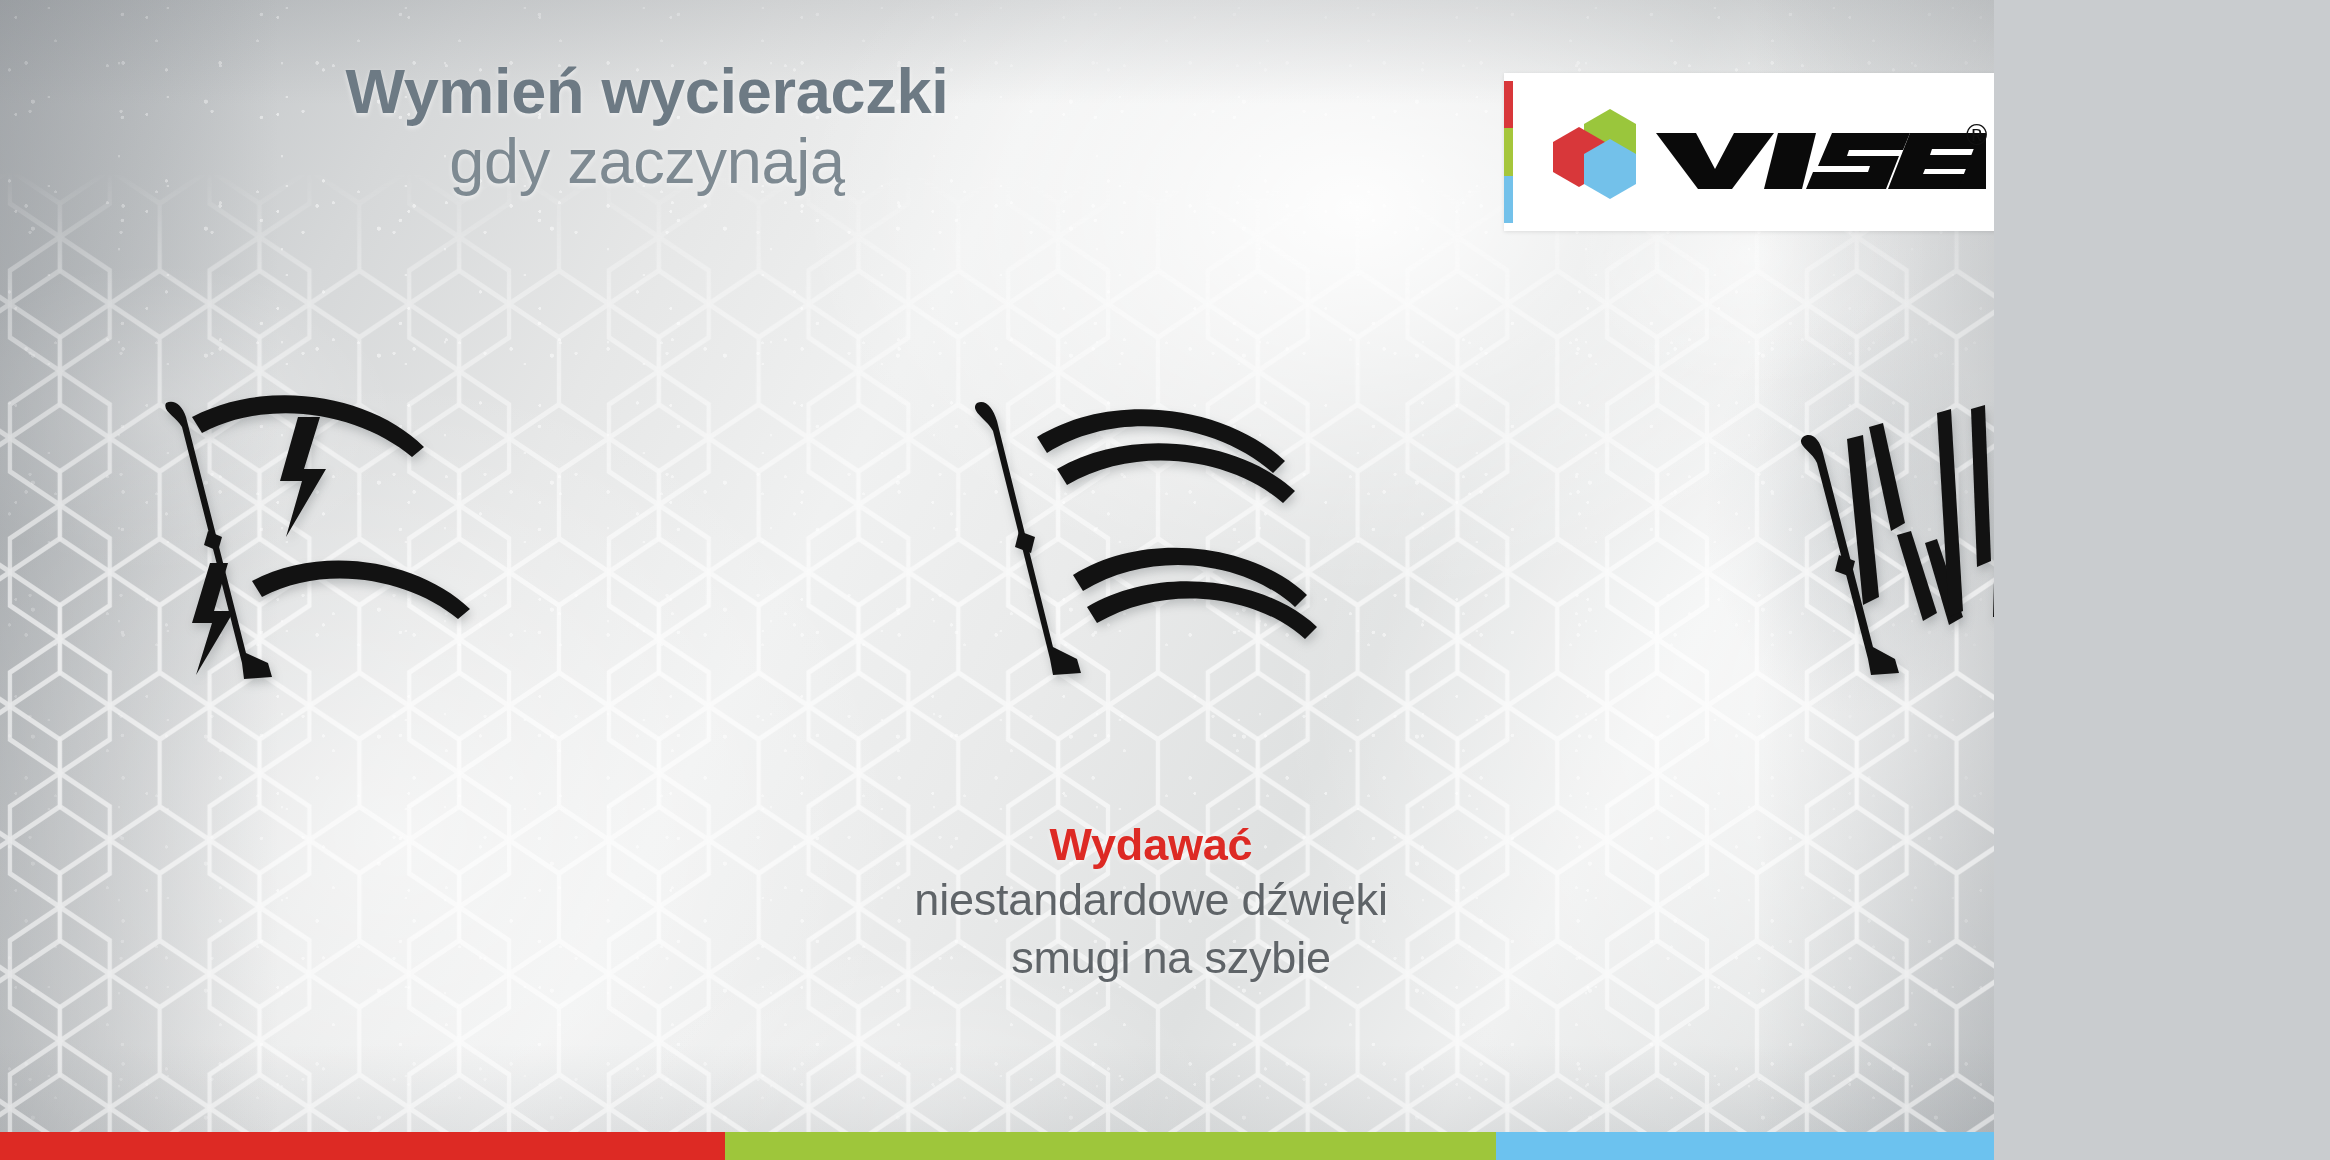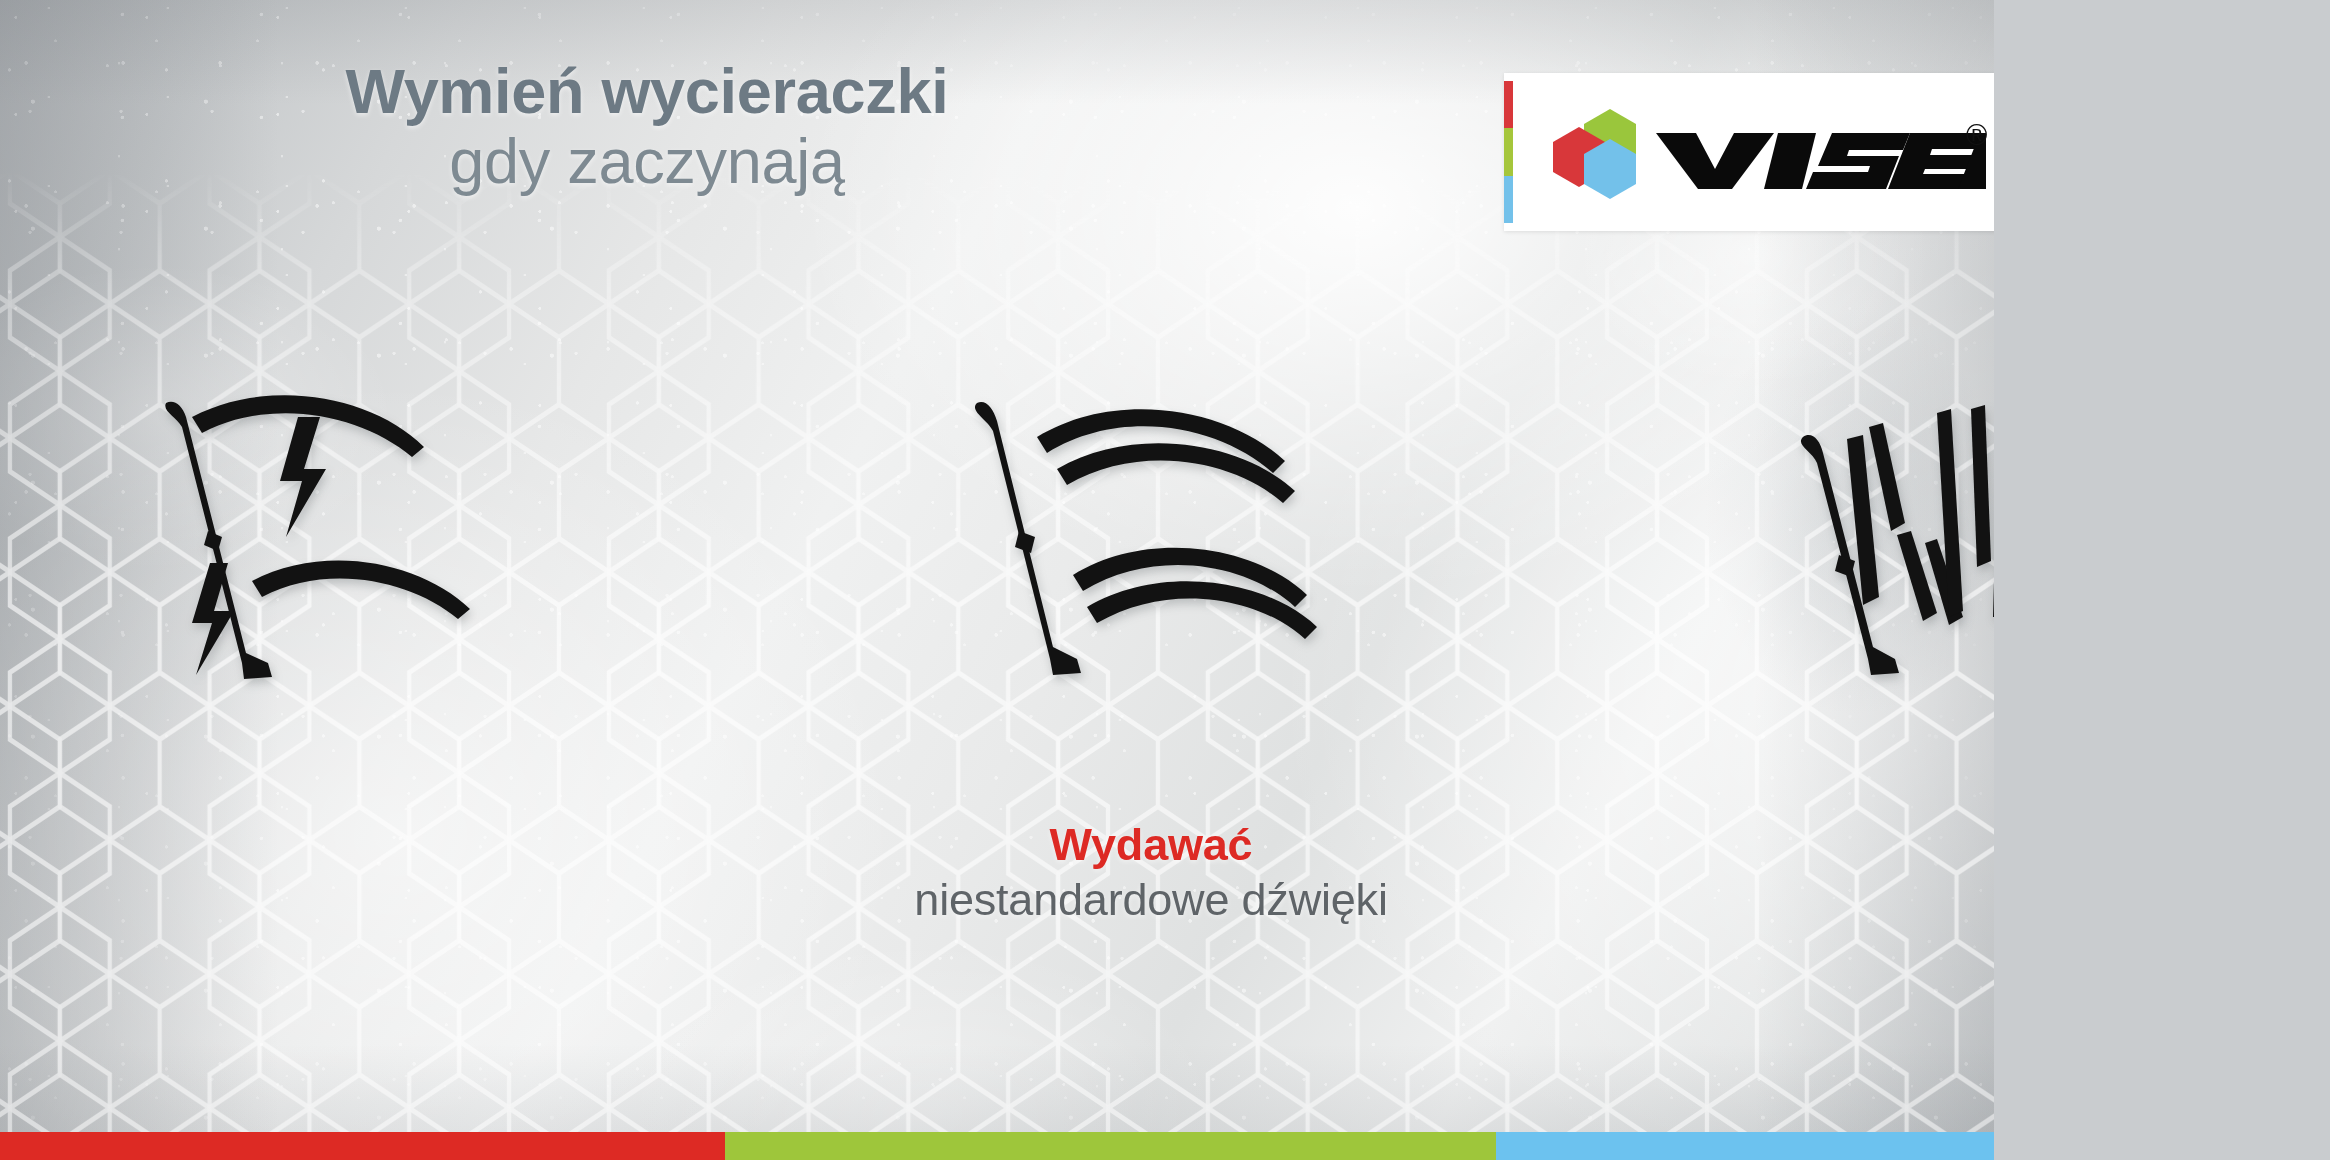--- a/index.html
+++ b/index.html
@@ -317,20 +317,21 @@
   </div>
 
   <div class="caption-row">
 
     <div class="caption-cell cell-1">
       <span class="caption-title t-red">Wydawać</span>
       <span class="caption-sub">niestandardowe dźwięki</span>
     </div>
 
     <div class="caption-cell cell-2">
+      <span class="caption-sub">smugi na szybie</span>
     </div>
 
     <div class="caption-cell cell-3">
     </div>
 
   </div>
 
   <div class="bottom-bar">
     <div class="seg seg-red"></div>
     <div class="seg seg-green"></div>

